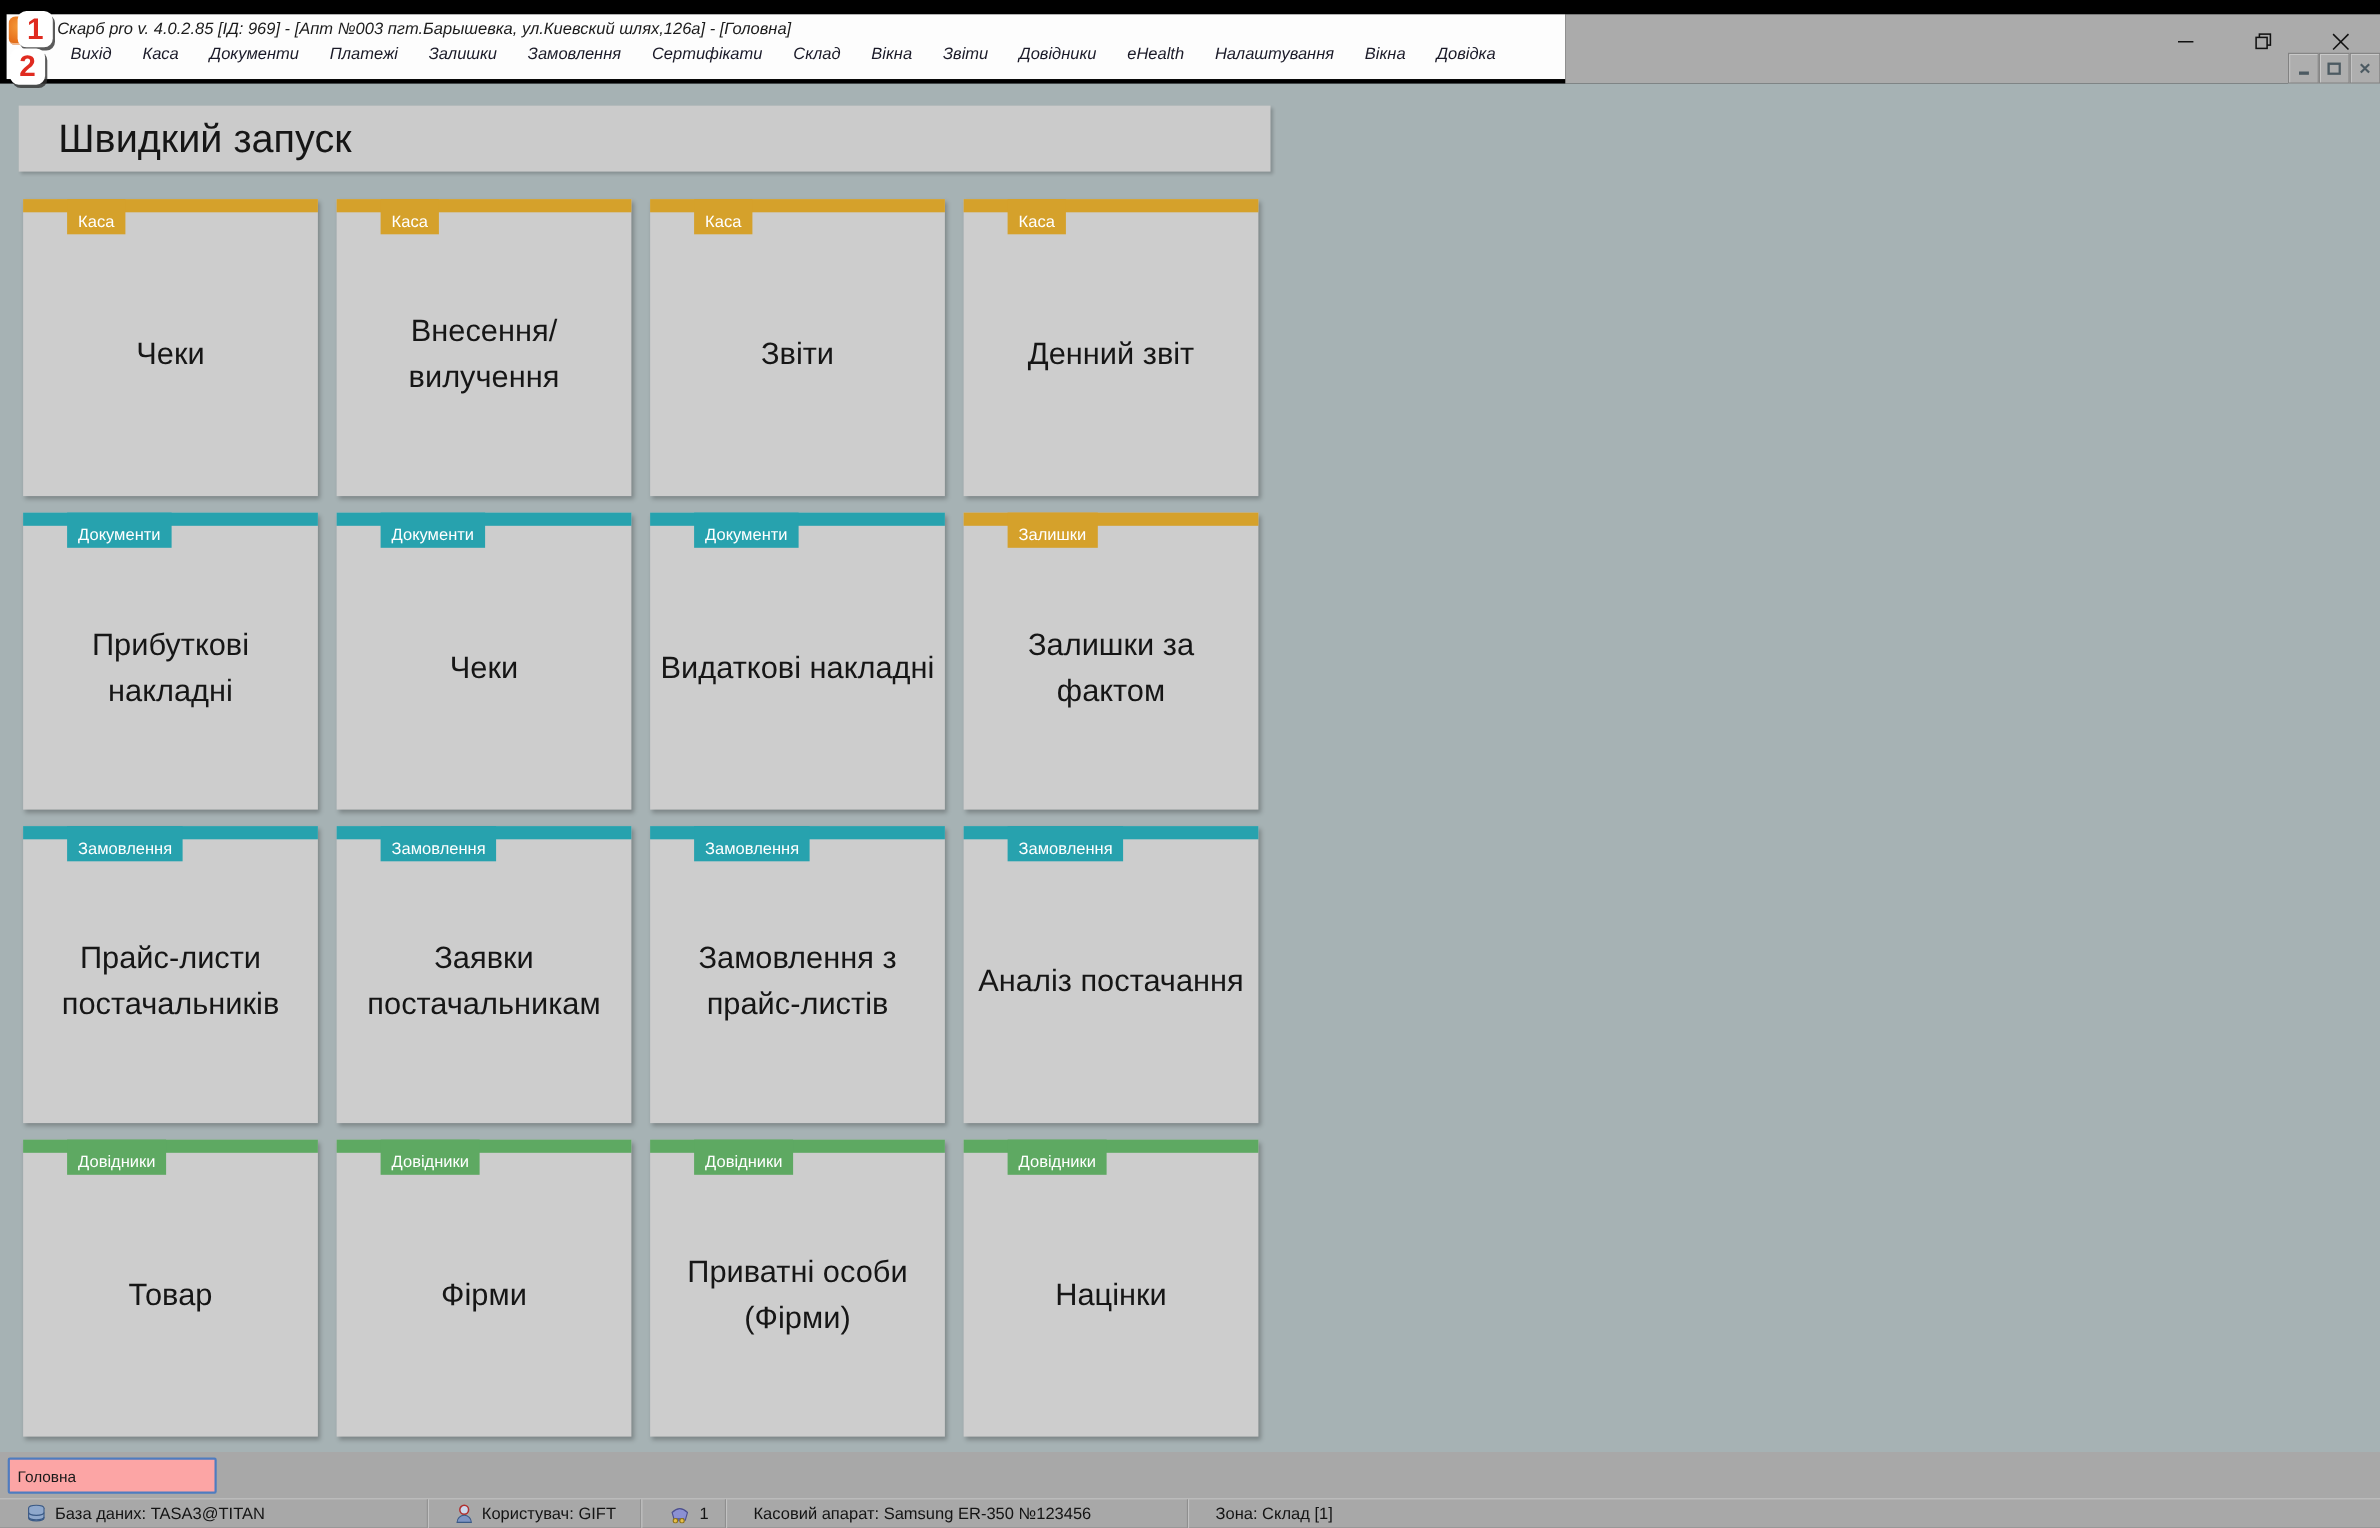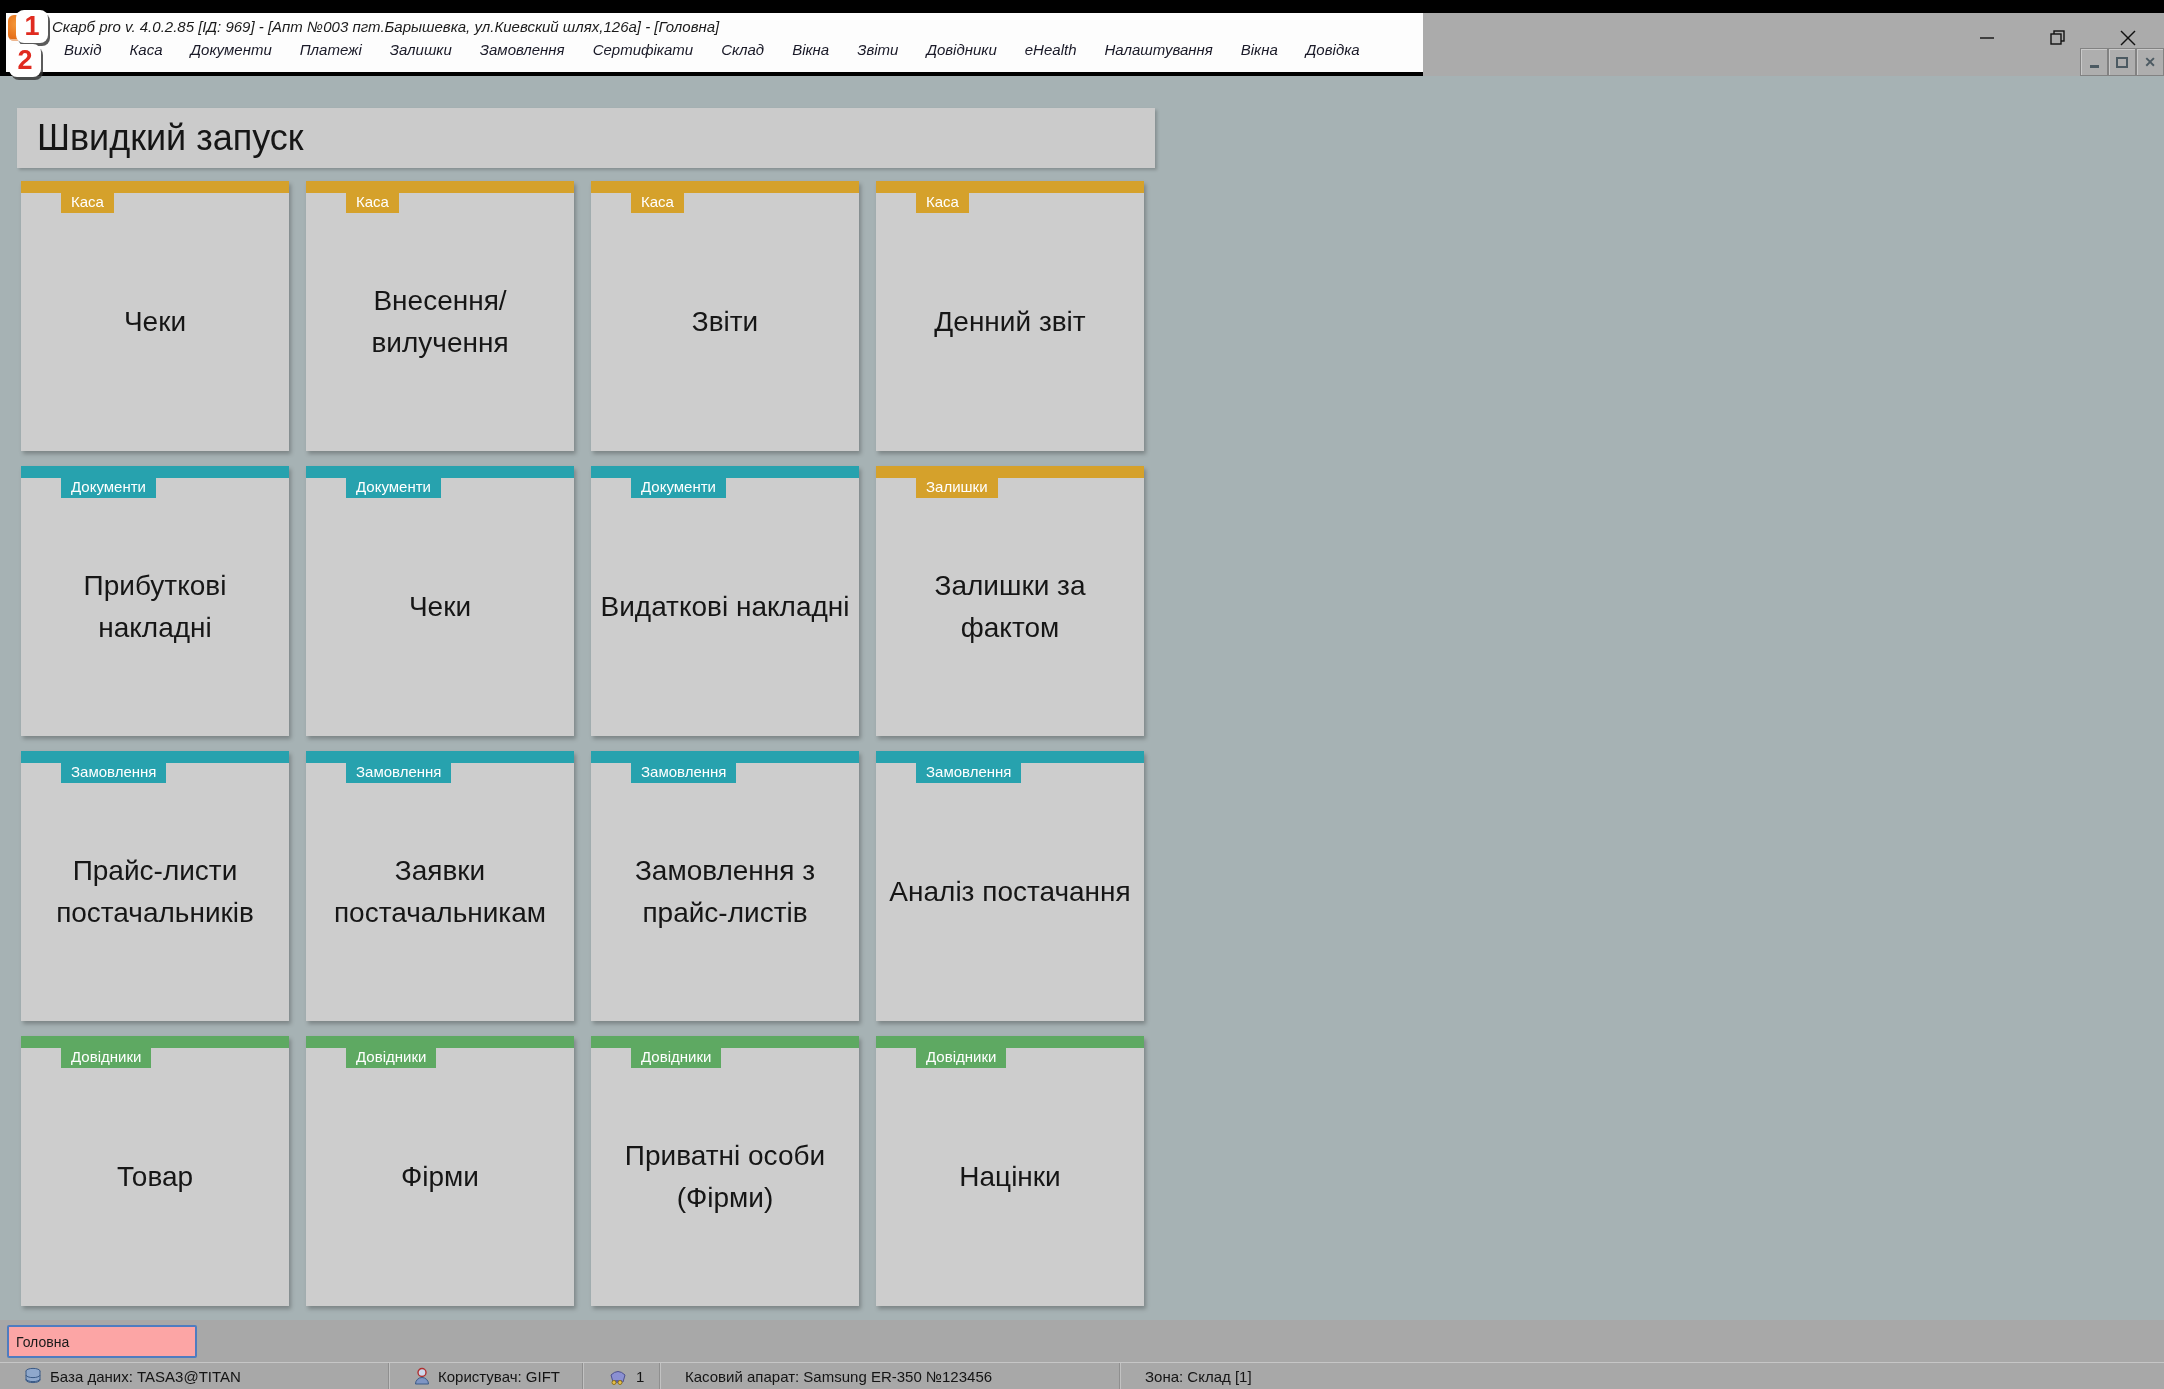--- a/index.html
+++ b/index.html
@@ -31,22 +31,22 @@
   .mdi-restore .r1{position:absolute;right:0;top:0;width:8px;height:7px;border:2px solid #4c5a62;}
   .mdi-restore .r2{position:absolute;left:0;bottom:0;width:8px;height:7px;border:2px solid #4c5a62;background:#aeaeae;}
 
   
   .som{position:absolute;width:32px;height:33px;background:#fff;border-radius:8px;
     box-shadow:2px 3px 0 rgba(50,50,50,.8);display:flex;align-items:center;justify-content:center;
     font-weight:bold;font-size:27px;z-index:50;}
 
   
   .content{position:absolute;left:0;top:76px;width:2164px;height:1244px;background:#a6b2b4;}
-  .ql-header{position:absolute;left:17px;top:32px;width:1138px;height:60px;background:#cbcbcb;
-    box-shadow:2px 2px 3px rgba(0,0,0,.2);display:flex;align-items:center;padding-left:20px;box-sizing:border-box;
+  .ql-header{position:absolute;left:17px;top:20px;width:1138px;height:60px;background:#cbcbcb;
+    box-shadow:2px 2px 3px rgba(0,0,0,.2);display:flex;align-items:center;padding-left:36px;box-sizing:border-box;
     font-size:36px;color:#161616;}
   .grid{position:absolute;left:21px;top:105px;display:grid;grid-template-columns:repeat(4,268px);
     grid-auto-rows:270px;column-gap:17px;row-gap:15px;}
   .tile{position:relative;background:#cdcdcd;box-shadow:2px 3px 4px rgba(0,0,0,.25);cursor:pointer;}
   .tile-bar{position:absolute;left:0;top:0;right:0;height:12px;}
   .tile-tag{position:absolute;left:40px;top:0;height:32px;padding:0 10px;display:flex;align-items:flex-end;
     box-sizing:border-box;padding-bottom:4px;}
   .tile-tag span{color:#fff;font-size:15px;line-height:1;}
   .tile-label{position:absolute;left:0;top:12px;right:0;bottom:0;display:flex;align-items:center;justify-content:center;
     text-align:center;font-size:28px;line-height:1.5;color:#161616;padding:0 6px;word-break:break-word;}
@@ -56,21 +56,21 @@
   .tabstrip{position:absolute;left:0;top:1320px;width:2164px;height:42px;background:#a8a8a8;}
   .tab{position:absolute;left:7px;top:5px;width:190px;height:33px;border:2px solid #4e7cc0;border-radius:2px;
     box-sizing:border-box;display:flex;align-items:center;padding-left:7px;font-size:14px;color:#1a1a1a;}
   .statusbar{position:absolute;left:0;top:1362px;width:2164px;height:27px;background:#a8a8a8;
     border-top:1px solid #c6c6c6;display:flex;align-items:stretch;font-size:15px;color:#141414;box-sizing:border-box;}
   .seg{display:flex;align-items:center;gap:8px;padding-left:24px;box-sizing:border-box;}
   .seg + .seg{border-left:1px solid #c2c2c2;box-shadow:-1px 0 0 #8f8f8f;}
   .seg-1{width:389px;}
   .seg-2{width:194px;}
   .seg-3{width:77px;}
-  .seg-4{width:460px;text-align:center;}
+  .seg-4{width:420px;text-align:center;}
   .seg-5{flex:1;}
   .sicon{display:block;}
 </style>
 </head>
 <body>
 
 <div class="app-bar">
   <div class="title-row">
     <div class="app-icon"></div>
     <div class="title-text">Скарб pro v. 4.0.2.85 [ІД: 969] - [Апт №003 пгт.Барышевка, ул.Киевский шлях,126а] - [Головна]</div>

